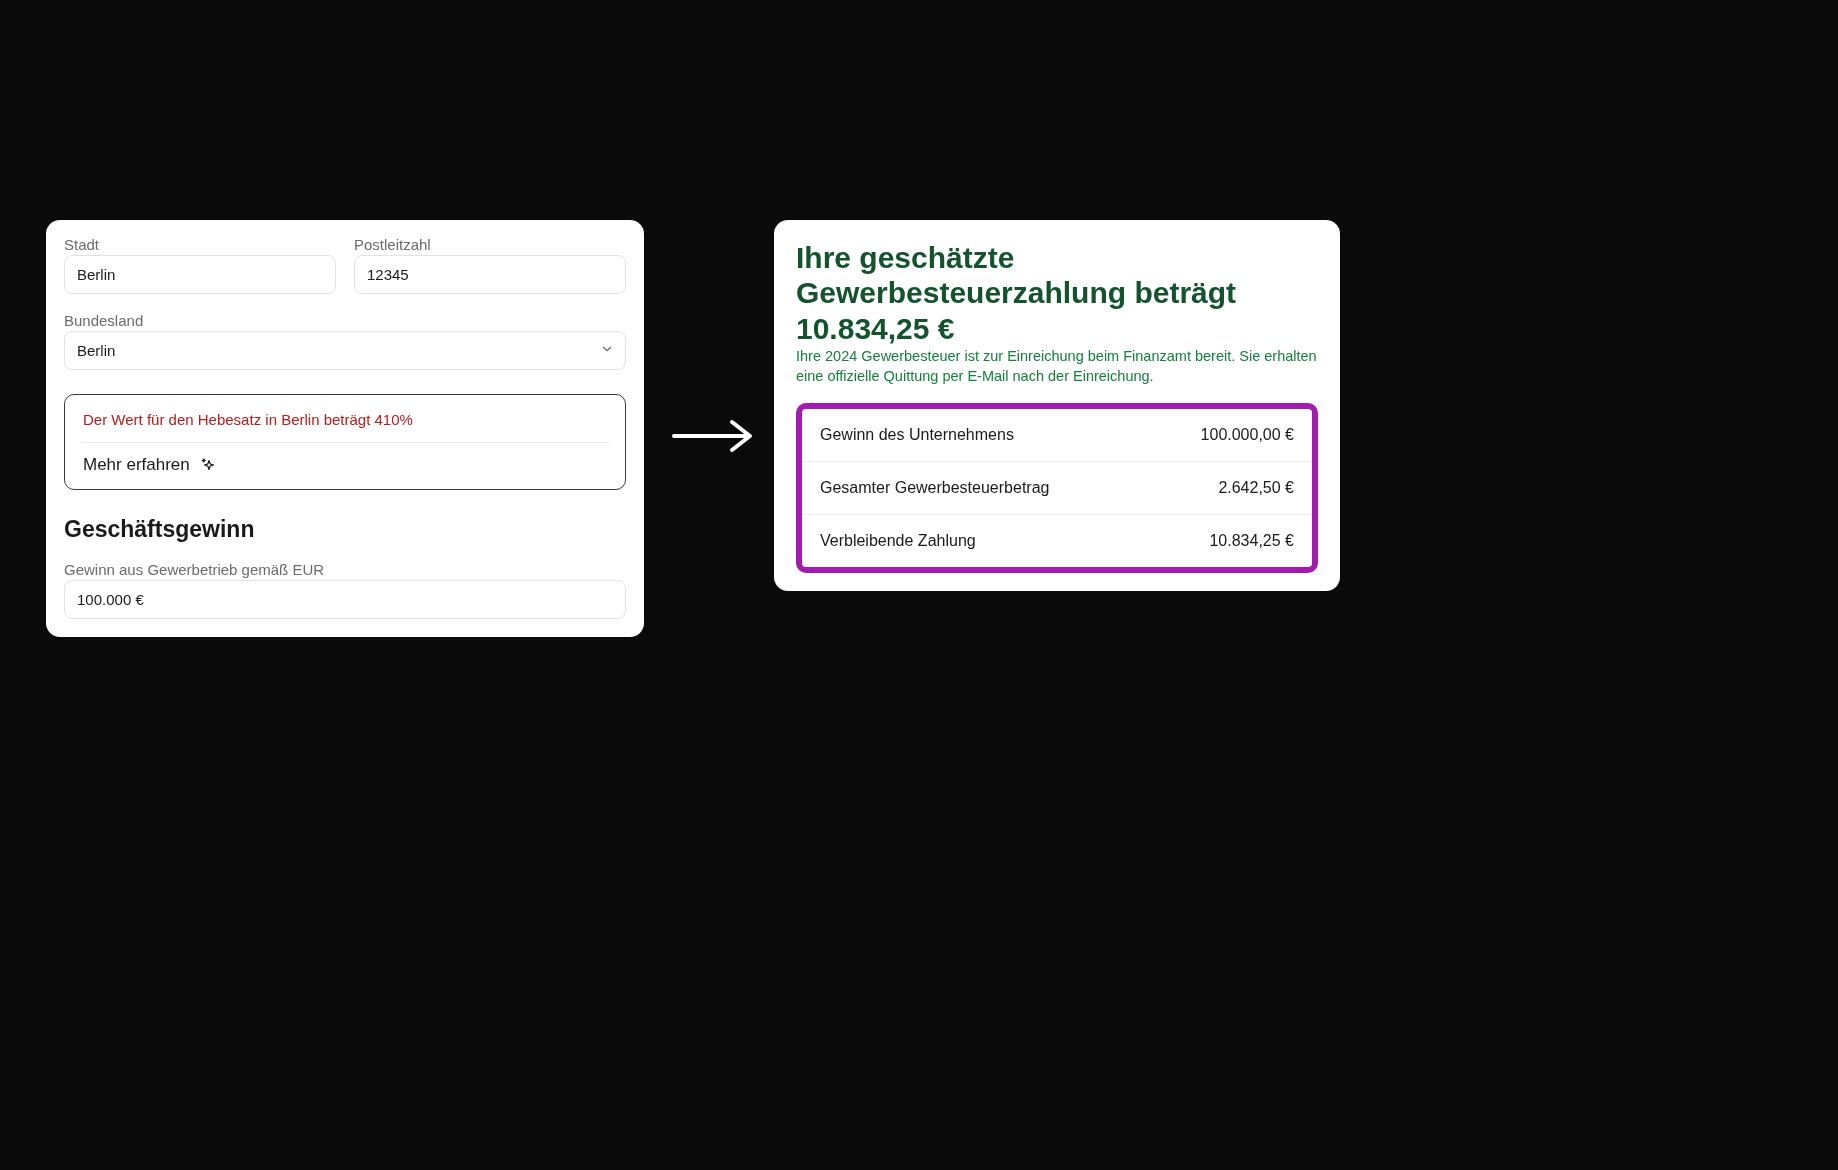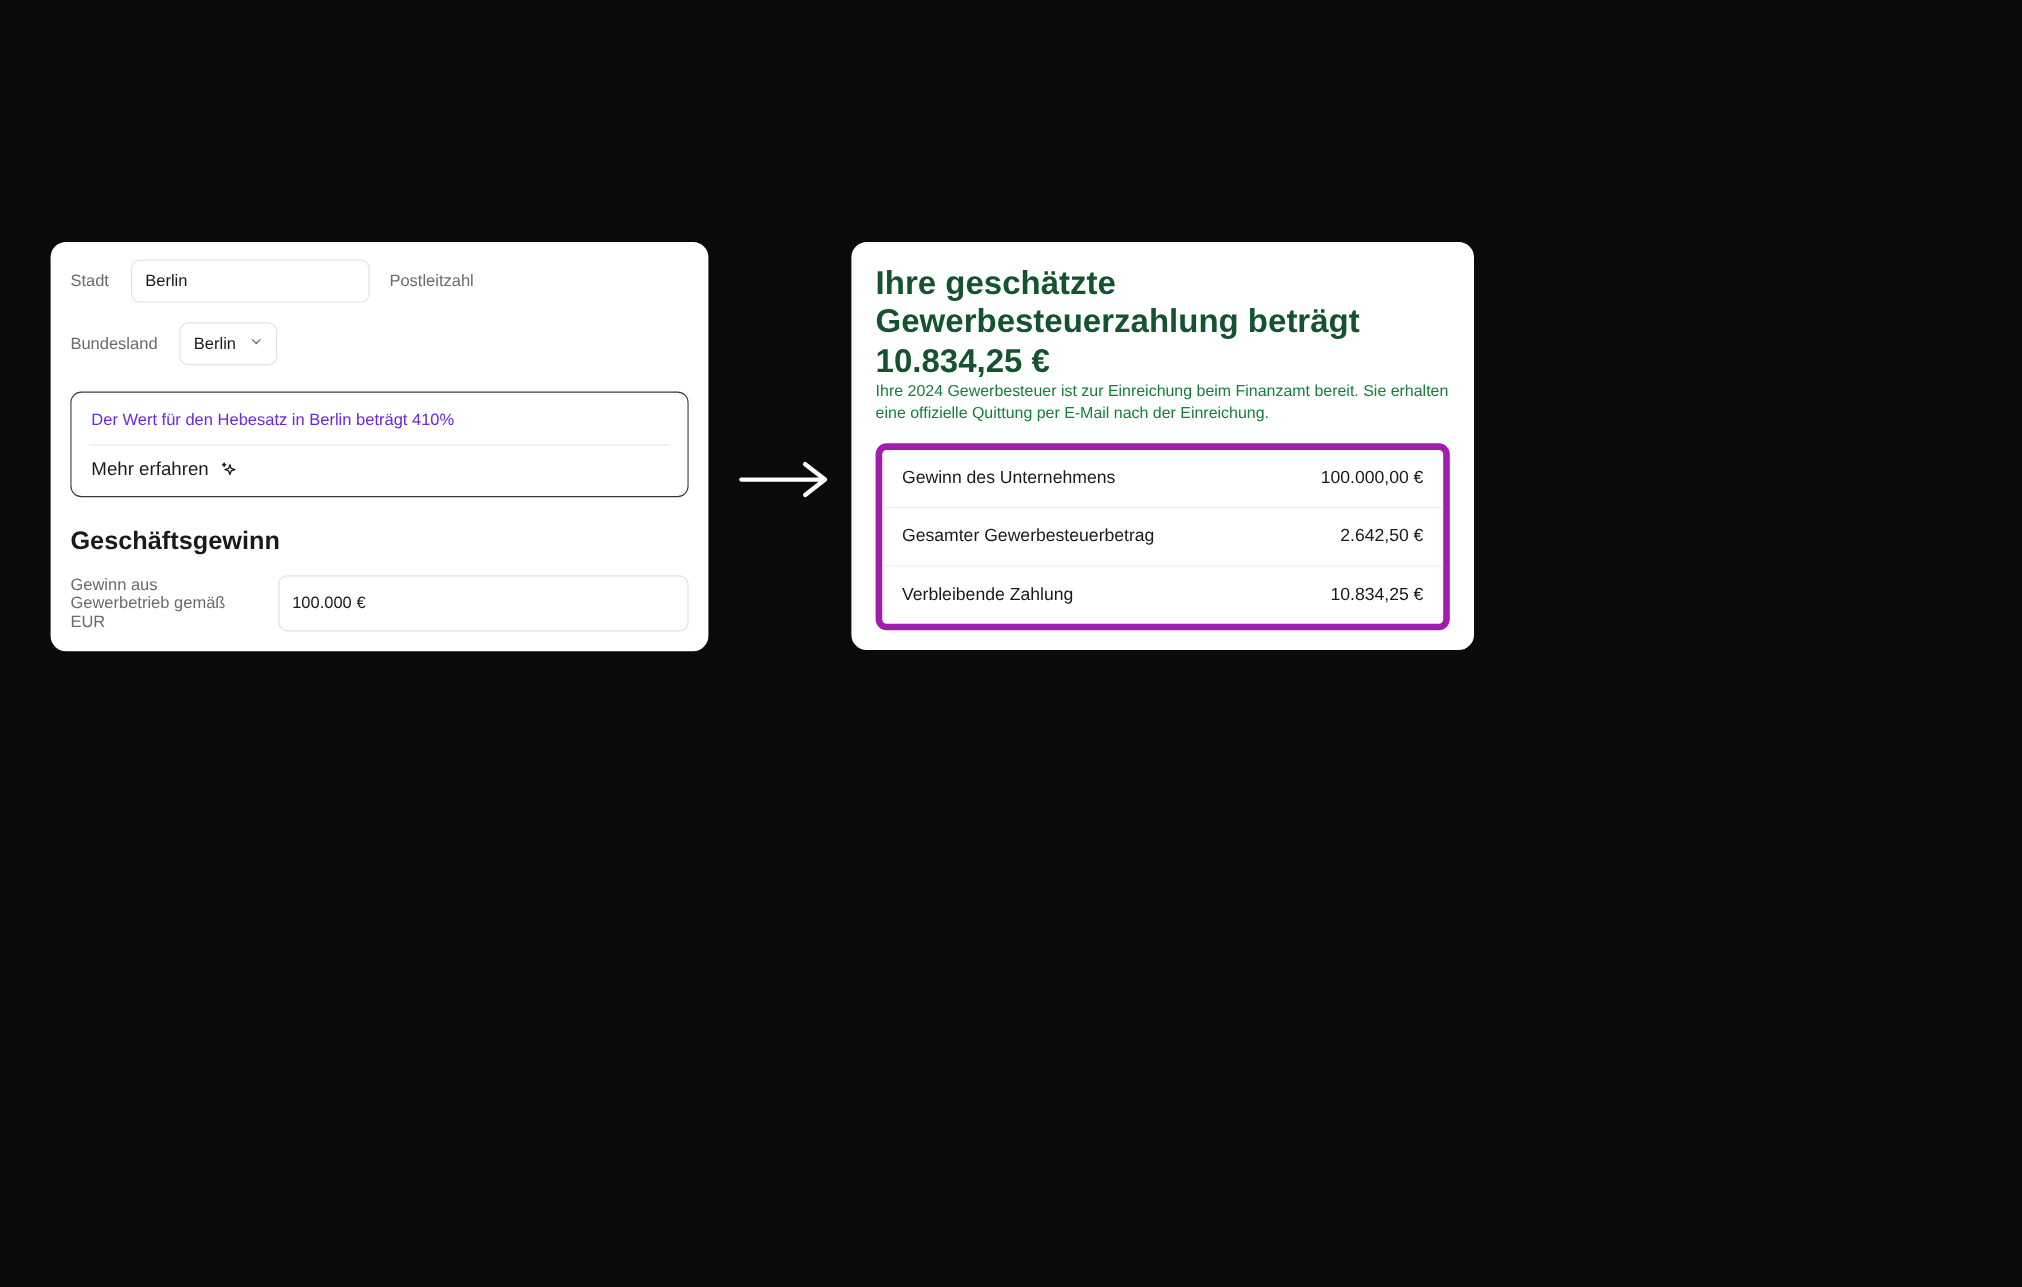--- a/index.html
+++ b/index.html
@@ -28,22 +28,22 @@
     width: 566px;
     padding: 20px 22px 18px 22px;
   }
   .row {
     display: flex;
     gap: 18px;
   }
   .field {
     flex: 1;
     display: flex;
-    flex-direction: row;
-    gap: 20px;
+    flex-direction: column;
+    gap: 2px;
     margin-bottom: 18px;
   }
   .label {
     font-size: 15px;
     color: #6b6b6b;
     display: flex;
     align-items: center;
     gap: 8px;
   }
   .input {
@@ -98,21 +98,21 @@
   }
   .info-box {
     border: 1px solid #3a3a3a;
     border-radius: 10px;
     padding: 16px 18px 14px 18px;
     margin-top: 6px;
     margin-bottom: 26px;
   }
   .info-text {
     font-size: 15px;
-    color: #6d28d9;
+    color: #b91c1c;
     padding-bottom: 14px;
   }
   .info-divider {
     border: none;
     border-top: 1px solid #e8e8e8;
     margin: 0 -2px 10px -2px;
   }
   .learn-more {
     display: flex;
     align-items: center;
@@ -175,20 +175,21 @@
 
 <div class="card card-left">
 
   <div class="row">
     <div class="field">
       <div class="label">Stadt</div>
       <input class="input" value="Berlin" style="">
     </div>
     <div class="field">
       <div class="label">Postleitzahl</div>
+      <input class="input" value="12345" style="">
     </div>
   </div>
 
   <div class="row">
     <div class="field">
       <div class="label">Bundesland</div>
       <div class="select-wrap">
         <div class="select">Berlin</div>
         <span class="chevron">
           <svg width="14" height="14" viewBox="0 0 24 24" fill="none" stroke="#6b6b6b" stroke-width="2" stroke-linecap="round" stroke-linejoin="round">

